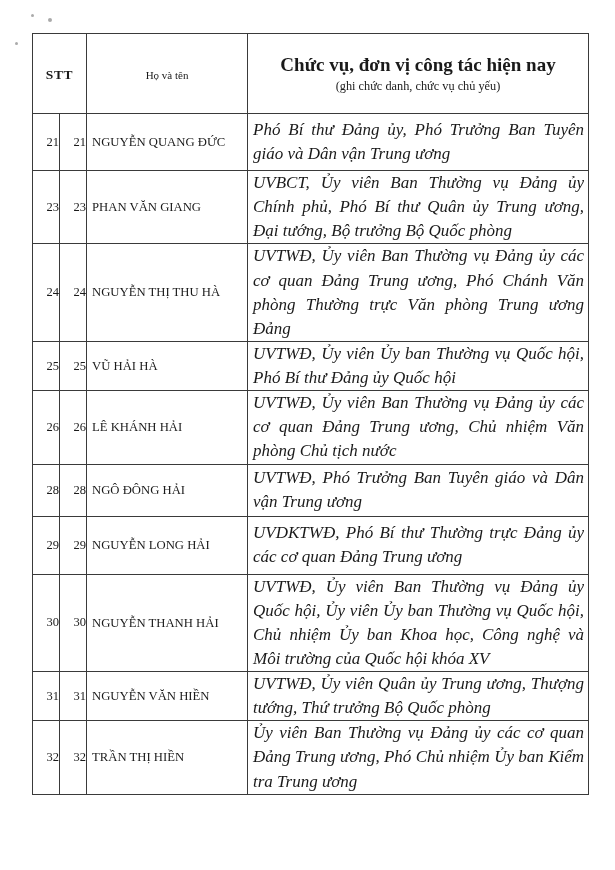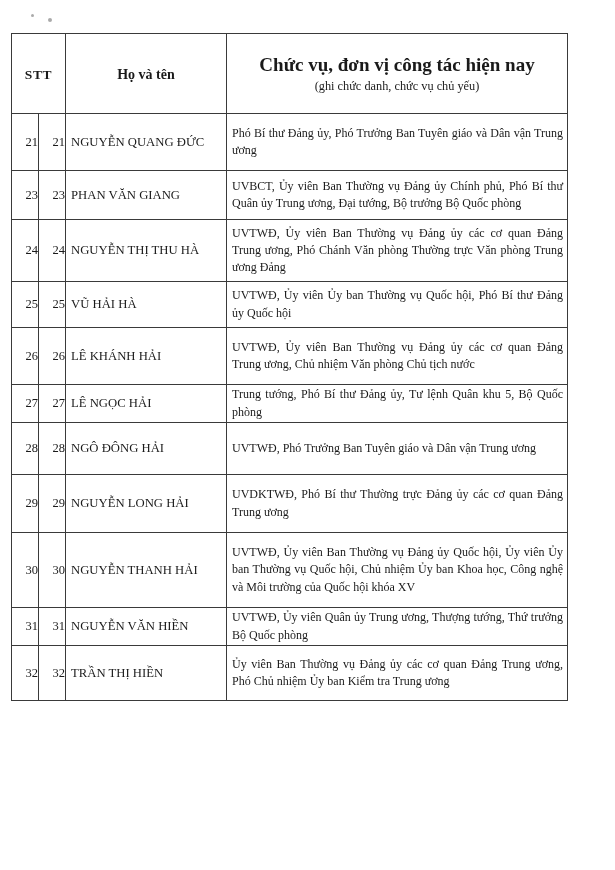--- a/index.html
+++ b/index.html
@@ -30,21 +30,21 @@
   .page {
     position: absolute;
     left: 0;
     top: 0;
     width: 615px;
     height: 870px;
   }
 
   table.doc-table {
     position: absolute;
-    left: 11px;
+    left: 32px;
     top: 33px;
     width: 556px;
     border-collapse: collapse;
     table-layout: fixed;
     background: #ffffff;
   }
 
   table.doc-table td {
     border: 1px solid #3a3a3a;
     padding: 0;
@@ -63,22 +63,22 @@
     height: 79px;
     text-align: center;
     vertical-align: middle;
   }
   .head-stt {
     font-size: 13.5px;
     font-weight: bold;
     letter-spacing: 0.6px;
   }
   .head-name {
-    font-size: 14px;
-    font-weight: bold;
+    font-size: 11px;
+    font-weight: normal;
     margin-top: 48px;
   }
   .head-role-main {
     font-size: 19px;
     font-weight: bold;
     display: block;
     line-height: 1.35;
   }
   .head-role-sub {
     font-size: 12.3px;
@@ -94,27 +94,28 @@
     vertical-align: middle;
   }
   tr.body-row td.cell-name {
     font-size: 12.7px;
     padding: 0 3px 0 5px;
     vertical-align: middle;
     line-height: 1.3;
     margin-left: 22px;
   }
   tr.body-row td.cell-role {
-    font-size: 12px;
+    font-size: 17px;
     padding: 0 4px 0 5px;
     vertical-align: middle;
     line-height: 1.42;
     text-align: justify;
     text-justify: inter-word;
     hyphens: none;
+    font-style: italic;
   }
   tr.body-row td.cell-role .role-inner {
     display: block;
   }
 </style>
 </head>
 <body>
 
 <div class="page">
 
@@ -182,28 +183,20 @@
 
       <tr class="body-row" style="height:57px">
         <td class="cell-num">26</td>
         <td class="cell-num">26</td>
         <td class="cell-name">LÊ KHÁNH HẢI</td>
         <td class="cell-role">
           <span class="role-inner">UVTWĐ, Ủy viên Ban Thường vụ Đảng ủy các cơ quan Đảng Trung ương, Chủ nhiệm Văn phòng Chủ tịch nước</span>
         </td>
       </tr>
 
-      <tr class="body-row" style="height:38px">
-        <td class="cell-num">27</td>
-        <td class="cell-num">27</td>
-        <td class="cell-name">LÊ NGỌC HẢI</td>
-        <td class="cell-role">
-          <span class="role-inner">Trung tướng, Phó Bí thư Đảng ủy, Tư lệnh Quân khu 5, Bộ Quốc phòng</span>
-        </td>
-      </tr>
 
       <tr class="body-row" style="height:52px">
         <td class="cell-num">28</td>
         <td class="cell-num">28</td>
         <td class="cell-name">NGÔ ĐÔNG HẢI</td>
         <td class="cell-role">
           <span class="role-inner">UVTWĐ, Phó Trưởng Ban Tuyên giáo và Dân vận Trung ương</span>
         </td>
       </tr>
 

